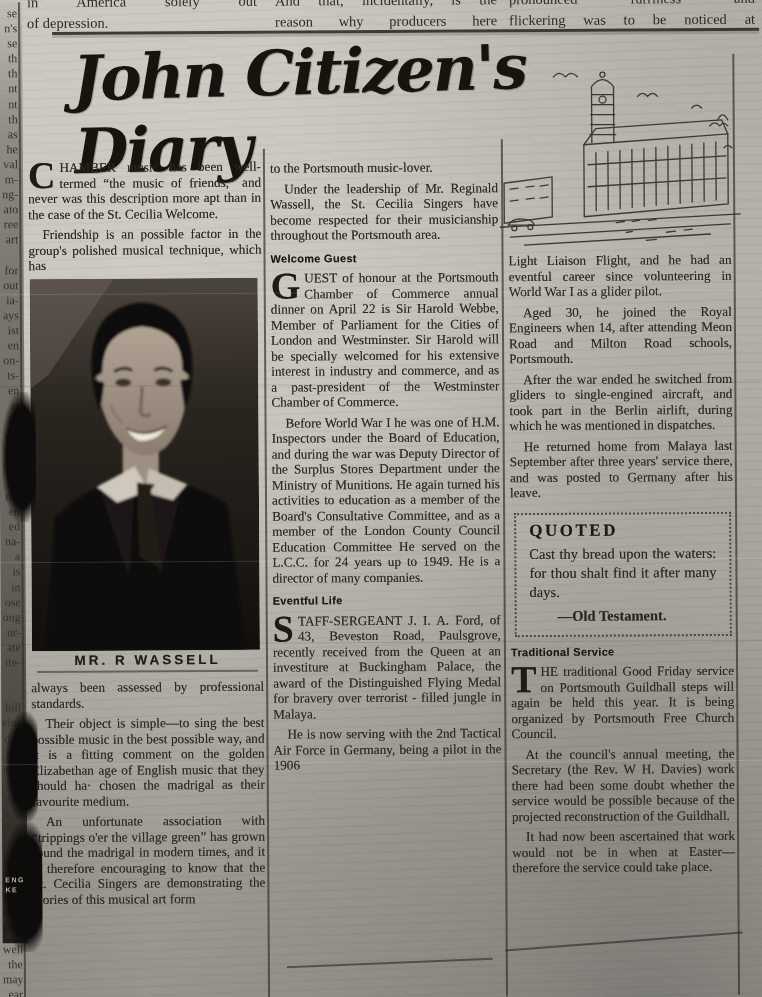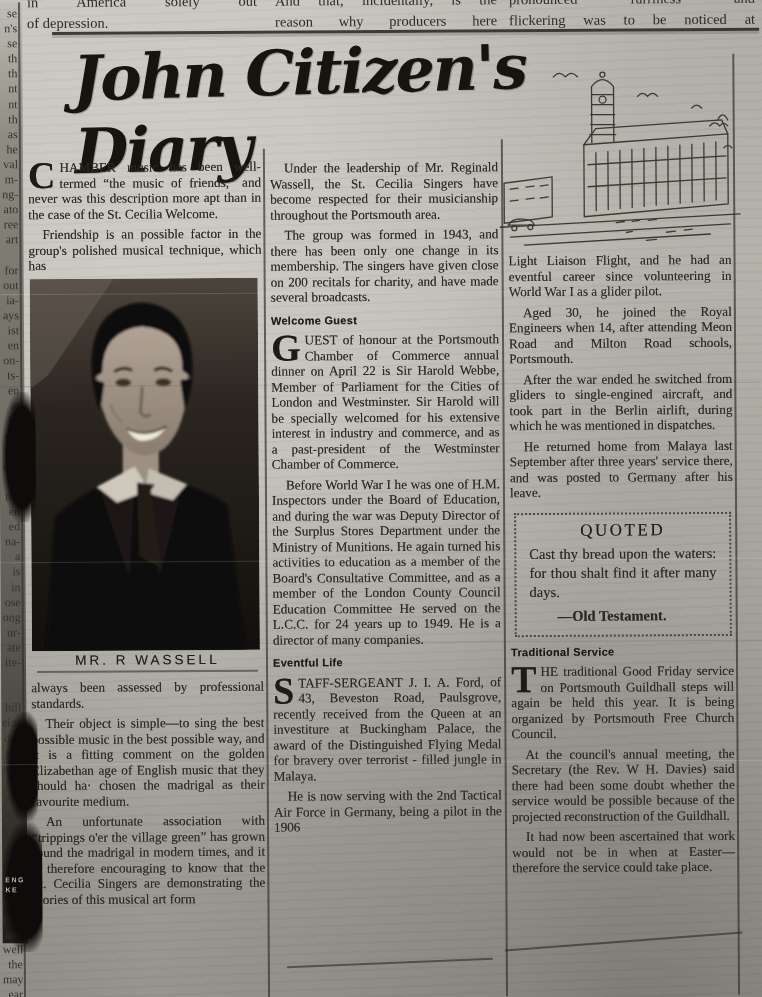--- a/index.html
+++ b/index.html
@@ -34,26 +34,26 @@
   
   .np{font-size:13.2px; line-height:15.5px; text-align:justify; color:#2b2822;
       text-shadow:0 0 .5px rgba(43,40,34,.55);}
   .np p{margin:0 0 5px; text-indent:14px;}
   .np p.noind{text-indent:0;}
   .dropcap{float:left; font-size:38px; line-height:29px; padding:1px 4px 0 0;
     font-weight:600; color:#1e1b16;}
   .sec-h{font-family:"Liberation Sans","DejaVu Sans",sans-serif; font-weight:700;
     font-size:11px; letter-spacing:.3px; margin:8px 0 4px; color:#1c1915; text-indent:0; text-align:left;}
   .photo{width:228px; height:372px; margin:4px 0 2px 1px; display:block;}
-  .caption{font-family:"Liberation Sans","DejaVu Sans",sans-serif; font-weight:400;
+  .caption{font-family:"Liberation Sans","DejaVu Sans",sans-serif; font-weight:700;
     font-size:13.5px; letter-spacing:3px; text-align:center; margin:2px 6px 7px;
     border-bottom:2px solid rgba(45,42,36,.55); padding-bottom:3px; color:#201d18;}
   
   .qbox{margin:12px 2px 8px 4px; border:2px dotted #4a463d; padding:8px 13px 10px; background:rgba(255,255,255,.04);}
-  .q-title{text-align:center; font-weight:400; font-size:17px; letter-spacing:2.5px; margin-bottom:7px; color:#1d1a15;}
+  .q-title{text-align:left; font-weight:700; font-size:17px; letter-spacing:2.5px; margin-bottom:7px; color:#1d1a15;}
   .q-body{font-size:14.5px; line-height:19px; text-align:justify; text-align-last:justify;}
   .q-attr{margin-top:7px; padding-left:28px; font-size:14.5px;font-weight:bold;}
   
   .right-margin{left:737px; top:56px; width:25px; height:941px; overflow:hidden;
     background:linear-gradient(180deg, rgba(160,157,149,.25) 0%, #8f8c84 14%, #7a776f 30%,
       #6f6c64 48%, #615e57 62%, #4b4841 78%, #2e2c27 90%, #201e1a 100%);}
   .blob{position:absolute; background:radial-gradient(ellipse at 60% 50%, #0d0c0a 55%, rgba(13,12,10,0) 75%);}
   .tiny-frag{position:absolute; left:3px; font-family:"Liberation Sans",sans-serif;
     font-size:7px; letter-spacing:1.5px; color:#b8b5ac; font-weight:700;}
   .crease{position:absolute; left:0; width:762px; height:1px; background:rgba(255,255,255,.14);}
@@ -243,22 +243,22 @@
         </g>
       </svg>
       <div class="caption">MR. R WASSELL</div>
 
       <p class="noind">always been assessed by professional standards.</p>
       <p>Their object is simple—to sing the best possible music in the best possible way, and it is a fitting comment on the golden Elizabethan age of English music that they should ha· chosen the madrigal as their favourite medium.</p>
       <p>An unfortunate association with “trippings o'er the village green” has grown round the madrigal in modern times, and it is therefore encouraging to know that the St. Cecilia Singers are demonstrating the glories of this musical art form</p>
     </div>
 
     <div class="abs np" style="left:272px; top:160px; width:228px; height:837px; overflow:hidden;">
+      <p class="noind">to the Portsmouth music-lover.</p>
       <p>Under the leadership of Mr. Reginald Wassell, the St. Cecilia Singers have become respected for their musicianship throughout the Portsmouth area.</p>
-      <p>The group was formed in 1943, and there has been only one change in its membership. The singers have given close on 200 recitals for charity, and have made several broadcasts.</p>
       <div class="sec-h">Welcome Guest</div>
       <p class="noind">
         <span class="dropcap">G</span><span>UEST of honour at the Portsmouth Chamber of Commerce annual dinner on April 22 is Sir Harold Webbe, Member of Parliament for the Cities of London and Westminster. Sir Harold will be specially welcomed for his extensive interest in industry and commerce, and as a past-president of the Westminster Chamber of Commerce.</span>
       </p>
       <p>Before World War I he was one of H.M. Inspectors under the Board of Education, and during the war was Deputy Director of the Surplus Stores Department under the Ministry of Munitions. He again turned his activities to education as a member of the Board's Consultative Committee, and as a member of the London County Council Education Committee He served on the L.C.C. for 24 years up to 1949. He is a director of many companies.</p>
       <div class="sec-h">Eventful Life</div>
       <p class="noind">
         <span class="dropcap">S</span><span>TAFF-SERGEANT J. I. A. Ford, of 43, Beveston Road, Paulsgrove, recently received from the Queen at an investiture at Buckingham Palace, the award of the Distinguished Flying Medal for bravery over terrorist - filled jungle in Malaya.</span>
       </p>
       <p>He is now serving with the 2nd Tactical Air Force in Germany, being a pilot in the 1906</p>
@@ -273,21 +273,21 @@
       <div class="qbox">
         <div class="q-title">QUOTED</div>
         <div class="q-body">Cast thy bread upon the waters: for thou shalt find it after many days.</div>
         <div class="q-attr">—Old Testament.</div>
       </div>
 
       <div class="sec-h">Traditional Service</div>
       <p class="noind">
         <span class="dropcap">T</span><span>HE traditional Good Friday service on Portsmouth Guildhall steps will again be held this year. It is being organized by Portsmouth Free Church Council.</span>
       </p>
-      <p>At the council's annual meeting, the Secretary (the Rev. W H. Davies) said there had been some doubt whether the service would be possible because of the projected reconstruction of the Guildhall.</p>
+      <p>At the council's annual meeting, the Secretary (the Rev. W H. Davies) work there had been some doubt whether the service would be possible because of the projected reconstruction of the Guildhall.</p>
       <p>It had now been ascertained that work would not be in when at Easter—therefore the service could take place.</p>
     </div>
 
     <div class="right-margin">
       <div class="blob" style="left:2px; top:390px; width:34px; height:130px;"></div>
       <div class="blob" style="left:4px; top:710px; width:32px; height:110px;"></div>
       <div class="blob" style="left:0; top:820px; width:40px; height:130px;"></div>
       <div class="tiny-frag" style="top:874px;">ENG</div>
       <div class="tiny-frag" style="top:884px;">KE</div>
     </div>

